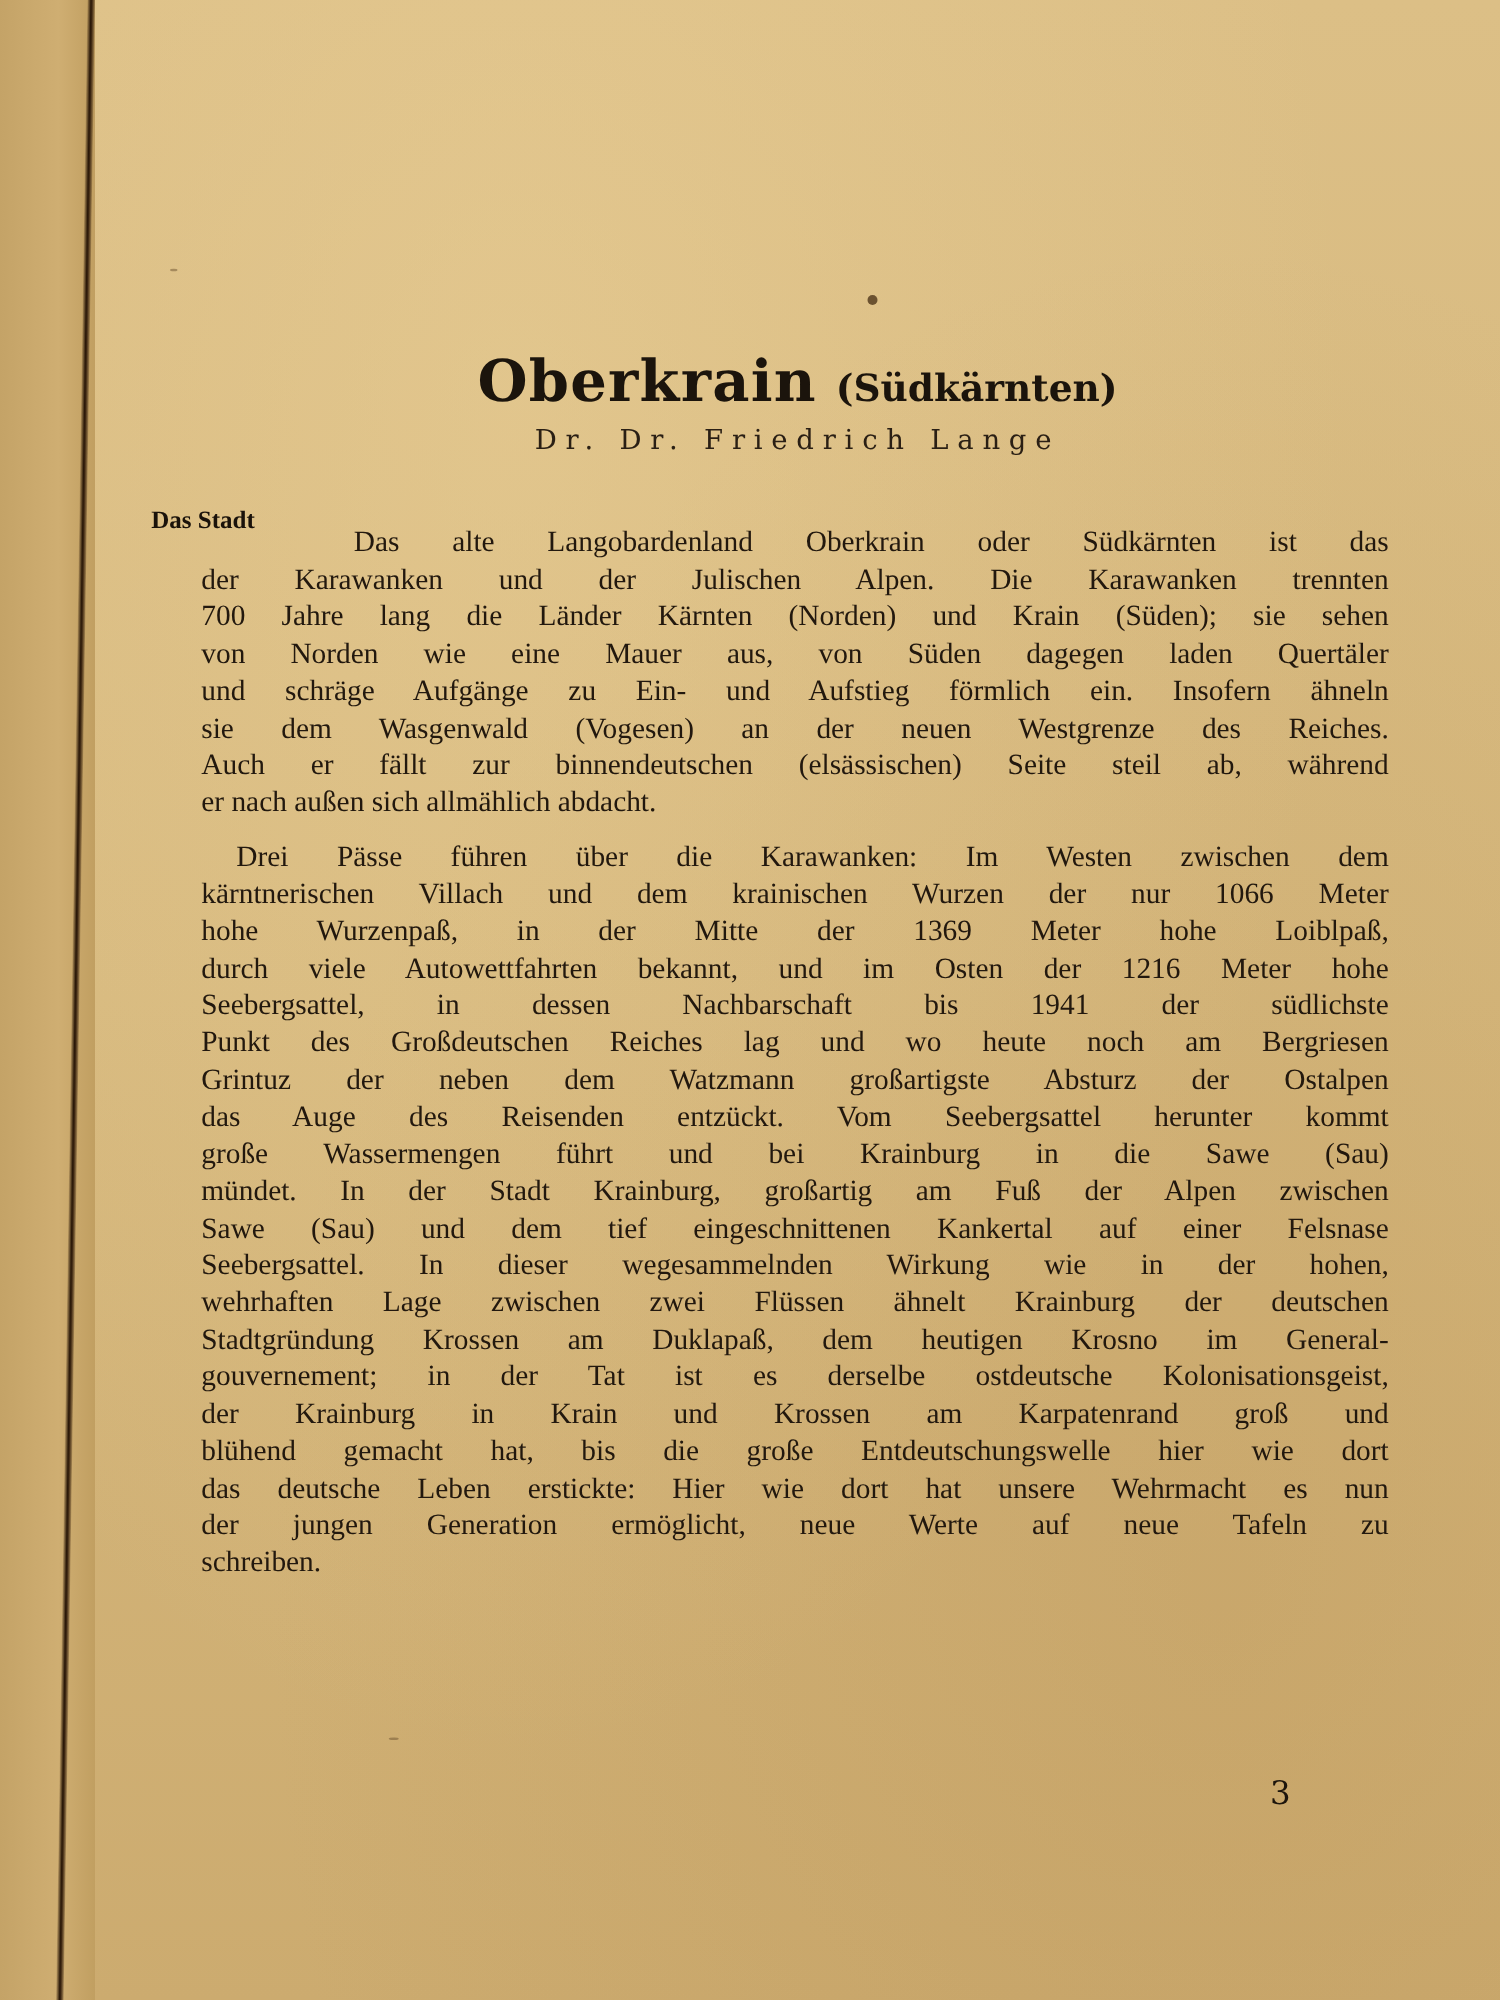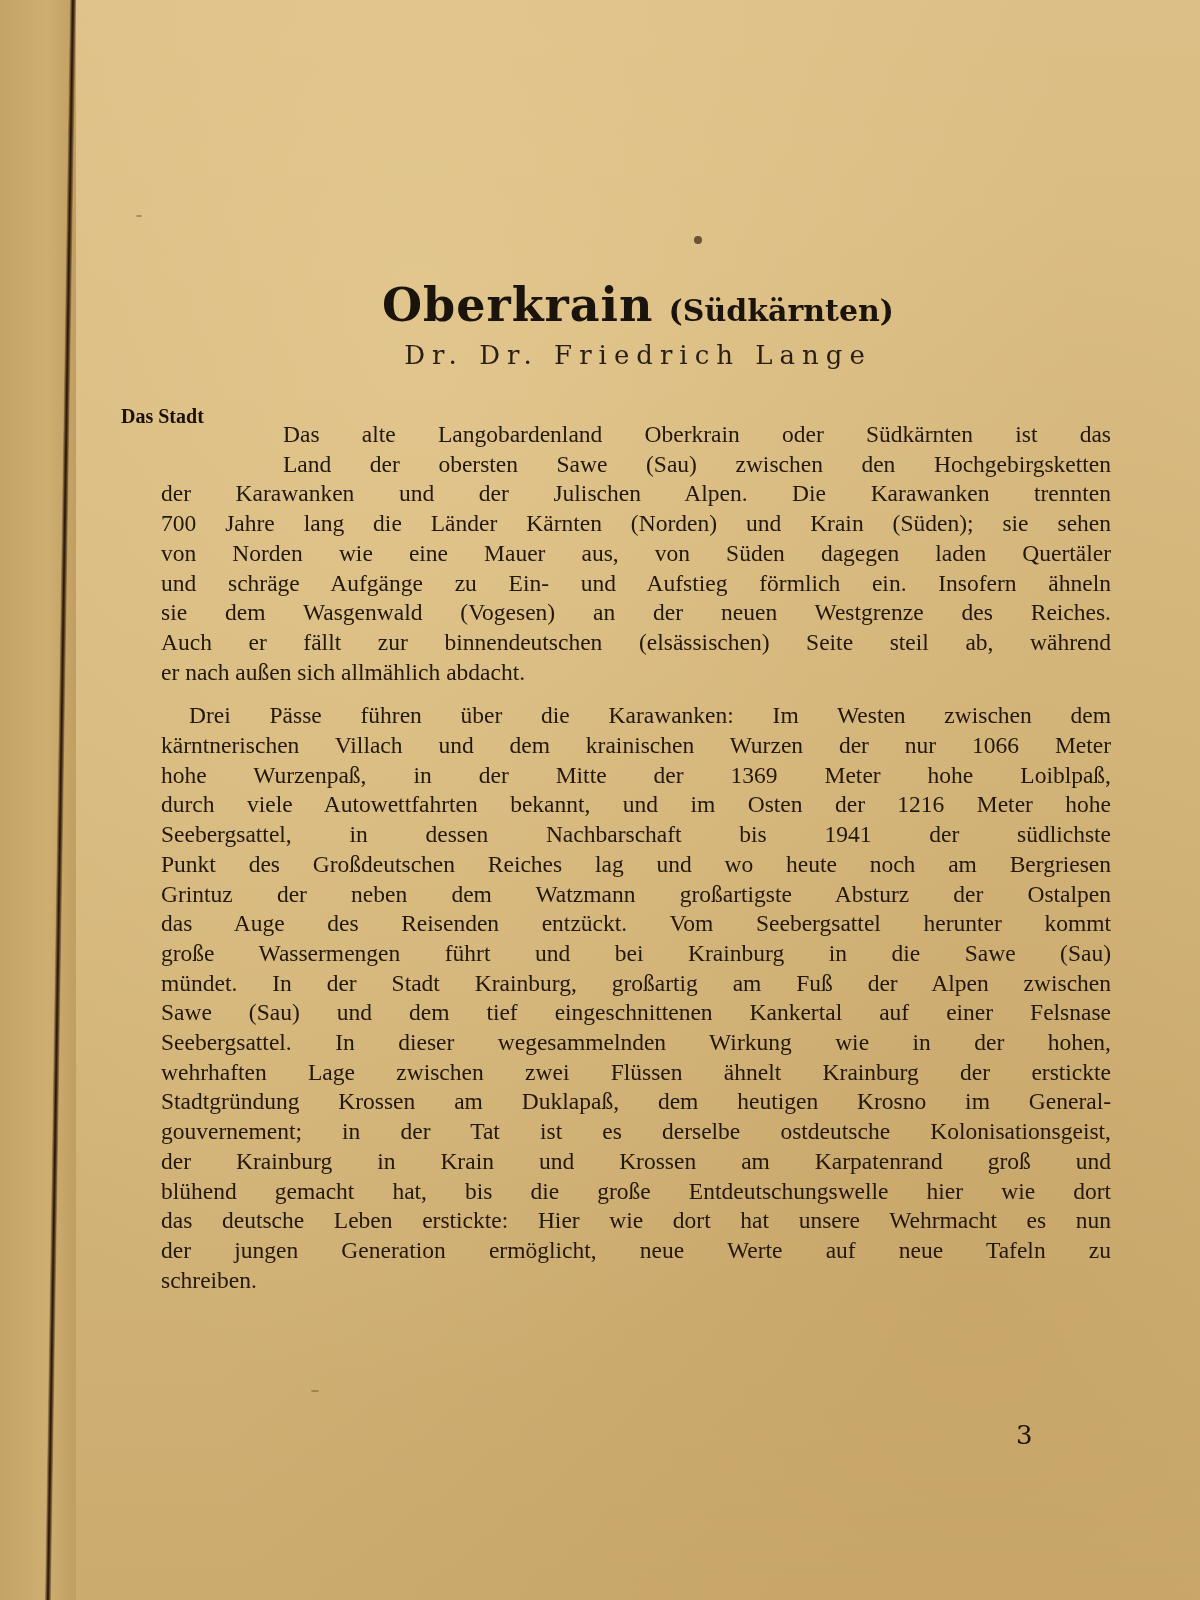--- a/index.html
+++ b/index.html
@@ -35,21 +35,21 @@
   .title-main {
     font-family: "DejaVu Serif", serif; font-weight: bold; font-size: 46px;
     letter-spacing: 1px;
   }
   .title-sub {
     font-family: "DejaVu Serif", serif; font-weight: bold; font-size: 30px;
     margin-left: 10px;
   }
   .author {
     position: absolute; top: 340px; left: 0; width: 1124px; text-align: center;
-    font-family: "DejaVu Serif", serif; font-size: 26px; letter-spacing: 7px;
+    font-family: "DejaVu Serif", serif; font-size: 22px; letter-spacing: 7px;
     color: #2a1f14;
   }
   .body-text {
     position: absolute; left: 85px; top: 405px; width: 950px;
     color: #22180e;
     font-family: "Liberation Serif", serif;
     font-size: 23.5px; line-height: 29.7px; margin-top: 15px;
   }
   .line { white-space: nowrap; text-align: justify; text-align-last: justify; display: block; }
   .line.last { text-align-last: left; }
@@ -83,21 +83,20 @@
     <span class="title-sub">(Südkärnten)</span>
   </div>
 
   <div class="author">Dr. Dr. Friedrich Lange</div>
 
   <div class="marginal">Das Stadt</div>
 
   <div class="body-text">
     <div class="para1">
       <span class="line indent1">Das alte Langobardenland Oberkrain oder Südkärnten ist das</span>
-      <span class="line indent2">Land der obersten Sawe (Sau) zwischen den Hochgebirgsketten</span>
       <span class="line">der Karawanken und der Julischen Alpen. Die Karawanken trennten</span>
       <span class="line">700 Jahre lang die Länder Kärnten (Norden) und Krain (Süden); sie sehen</span>
       <span class="line">von Norden wie eine Mauer aus, von Süden dagegen laden Quertäler</span>
       <span class="line">und schräge Aufgänge zu Ein- und Aufstieg förmlich ein. Insofern ähneln</span>
       <span class="line">sie dem Wasgenwald (Vogesen) an der neuen Westgrenze des Reiches.</span>
       <span class="line">Auch er fällt zur binnendeutschen (elsässischen) Seite steil ab, während</span>
       <span class="line last">er nach außen sich allmählich abdacht.</span>
     </div>
     <div class="para2">
       <span class="line first">Drei Pässe führen über die Karawanken: Im Westen zwischen dem</span>
@@ -105,21 +104,21 @@
       <span class="line">hohe Wurzenpaß, in der Mitte der 1369 Meter hohe Loiblpaß,</span>
       <span class="line">durch viele Autowettfahrten bekannt, und im Osten der 1216 Meter hohe</span>
       <span class="line">Seebergsattel, in dessen Nachbarschaft bis 1941 der südlichste</span>
       <span class="line">Punkt des Großdeutschen Reiches lag und wo heute noch am Bergriesen</span>
       <span class="line">Grintuz der neben dem Watzmann großartigste Absturz der Ostalpen</span>
       <span class="line">das Auge des Reisenden entzückt. Vom Seebergsattel herunter kommt</span>
       <span class="line">große Wassermengen führt und bei Krainburg in die Sawe (Sau)</span>
       <span class="line">mündet. In der Stadt Krainburg, großartig am Fuß der Alpen zwischen</span>
       <span class="line">Sawe (Sau) und dem tief eingeschnittenen Kankertal auf einer Felsnase</span>
       <span class="line">Seebergsattel. In dieser wegesammelnden Wirkung wie in der hohen,</span>
-      <span class="line">wehrhaften Lage zwischen zwei Flüssen ähnelt Krainburg der erstickte</span>
+      <span class="line">wehrhaften Lage zwischen zwei Flüssen ähnelt Krainburg der deutschen</span>
       <span class="line">Stadtgründung Krossen am Duklapaß, dem heutigen Krosno im General-</span>
       <span class="line">gouvernement; in der Tat ist es derselbe ostdeutsche Kolonisationsgeist,</span>
       <span class="line">der Krainburg in Krain und Krossen am Karpatenrand groß und</span>
       <span class="line">blühend gemacht hat, bis die große Entdeutschungswelle hier wie dort</span>
       <span class="line">das deutsche Leben erstickte: Hier wie dort hat unsere Wehrmacht es nun</span>
       <span class="line">der jungen Generation ermöglicht, neue Werte auf neue Tafeln zu</span>
       <span class="line last">schreiben.</span>
     </div>
   </div>
 

